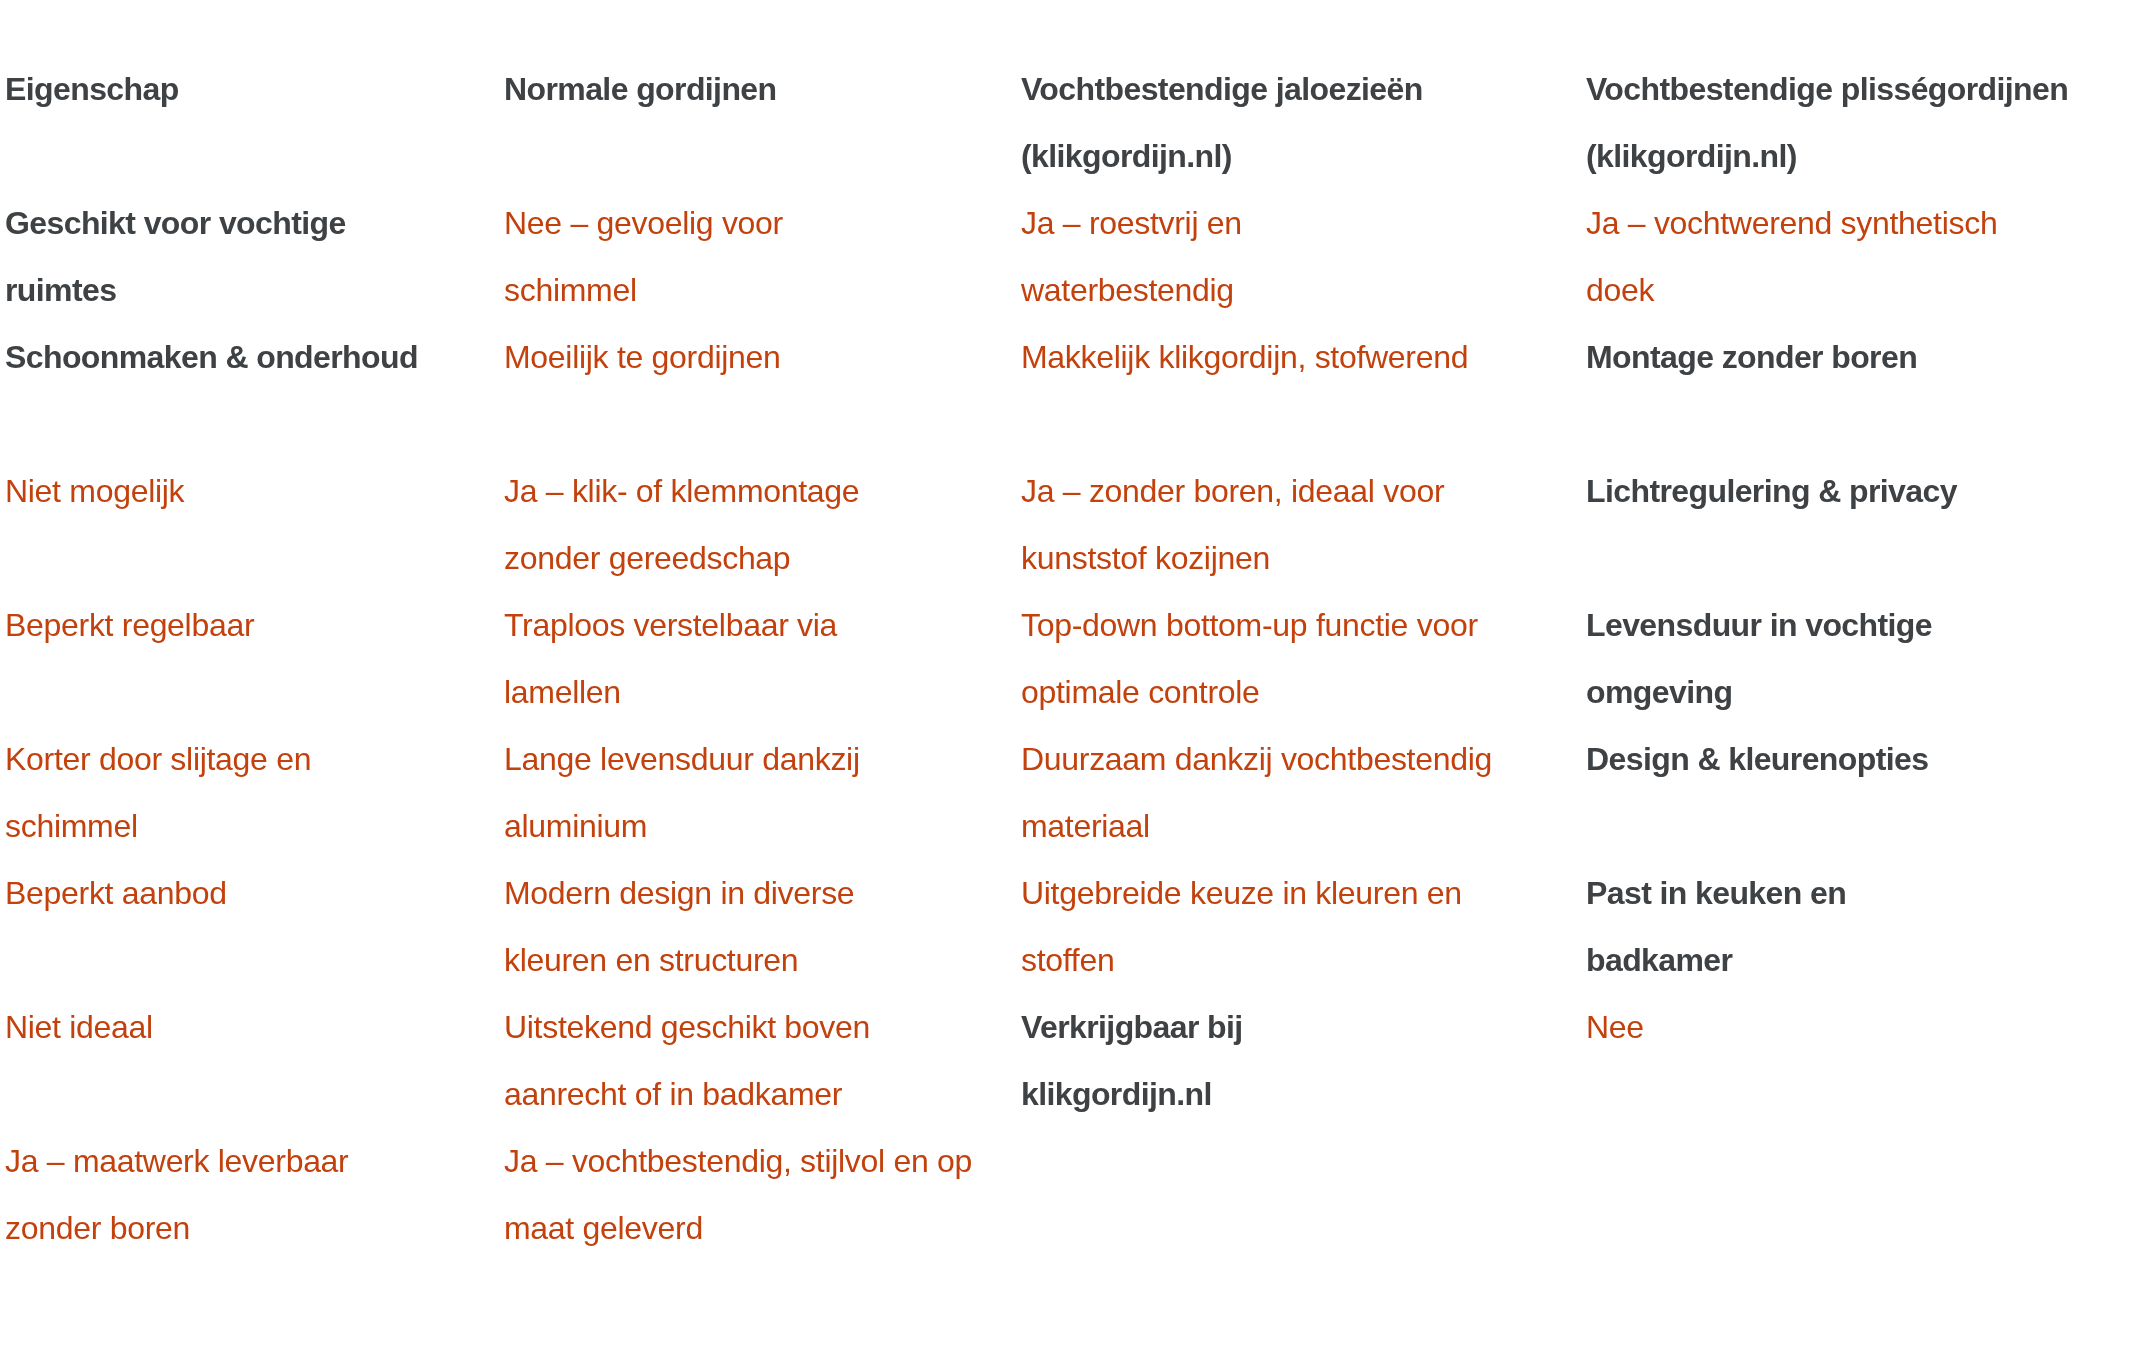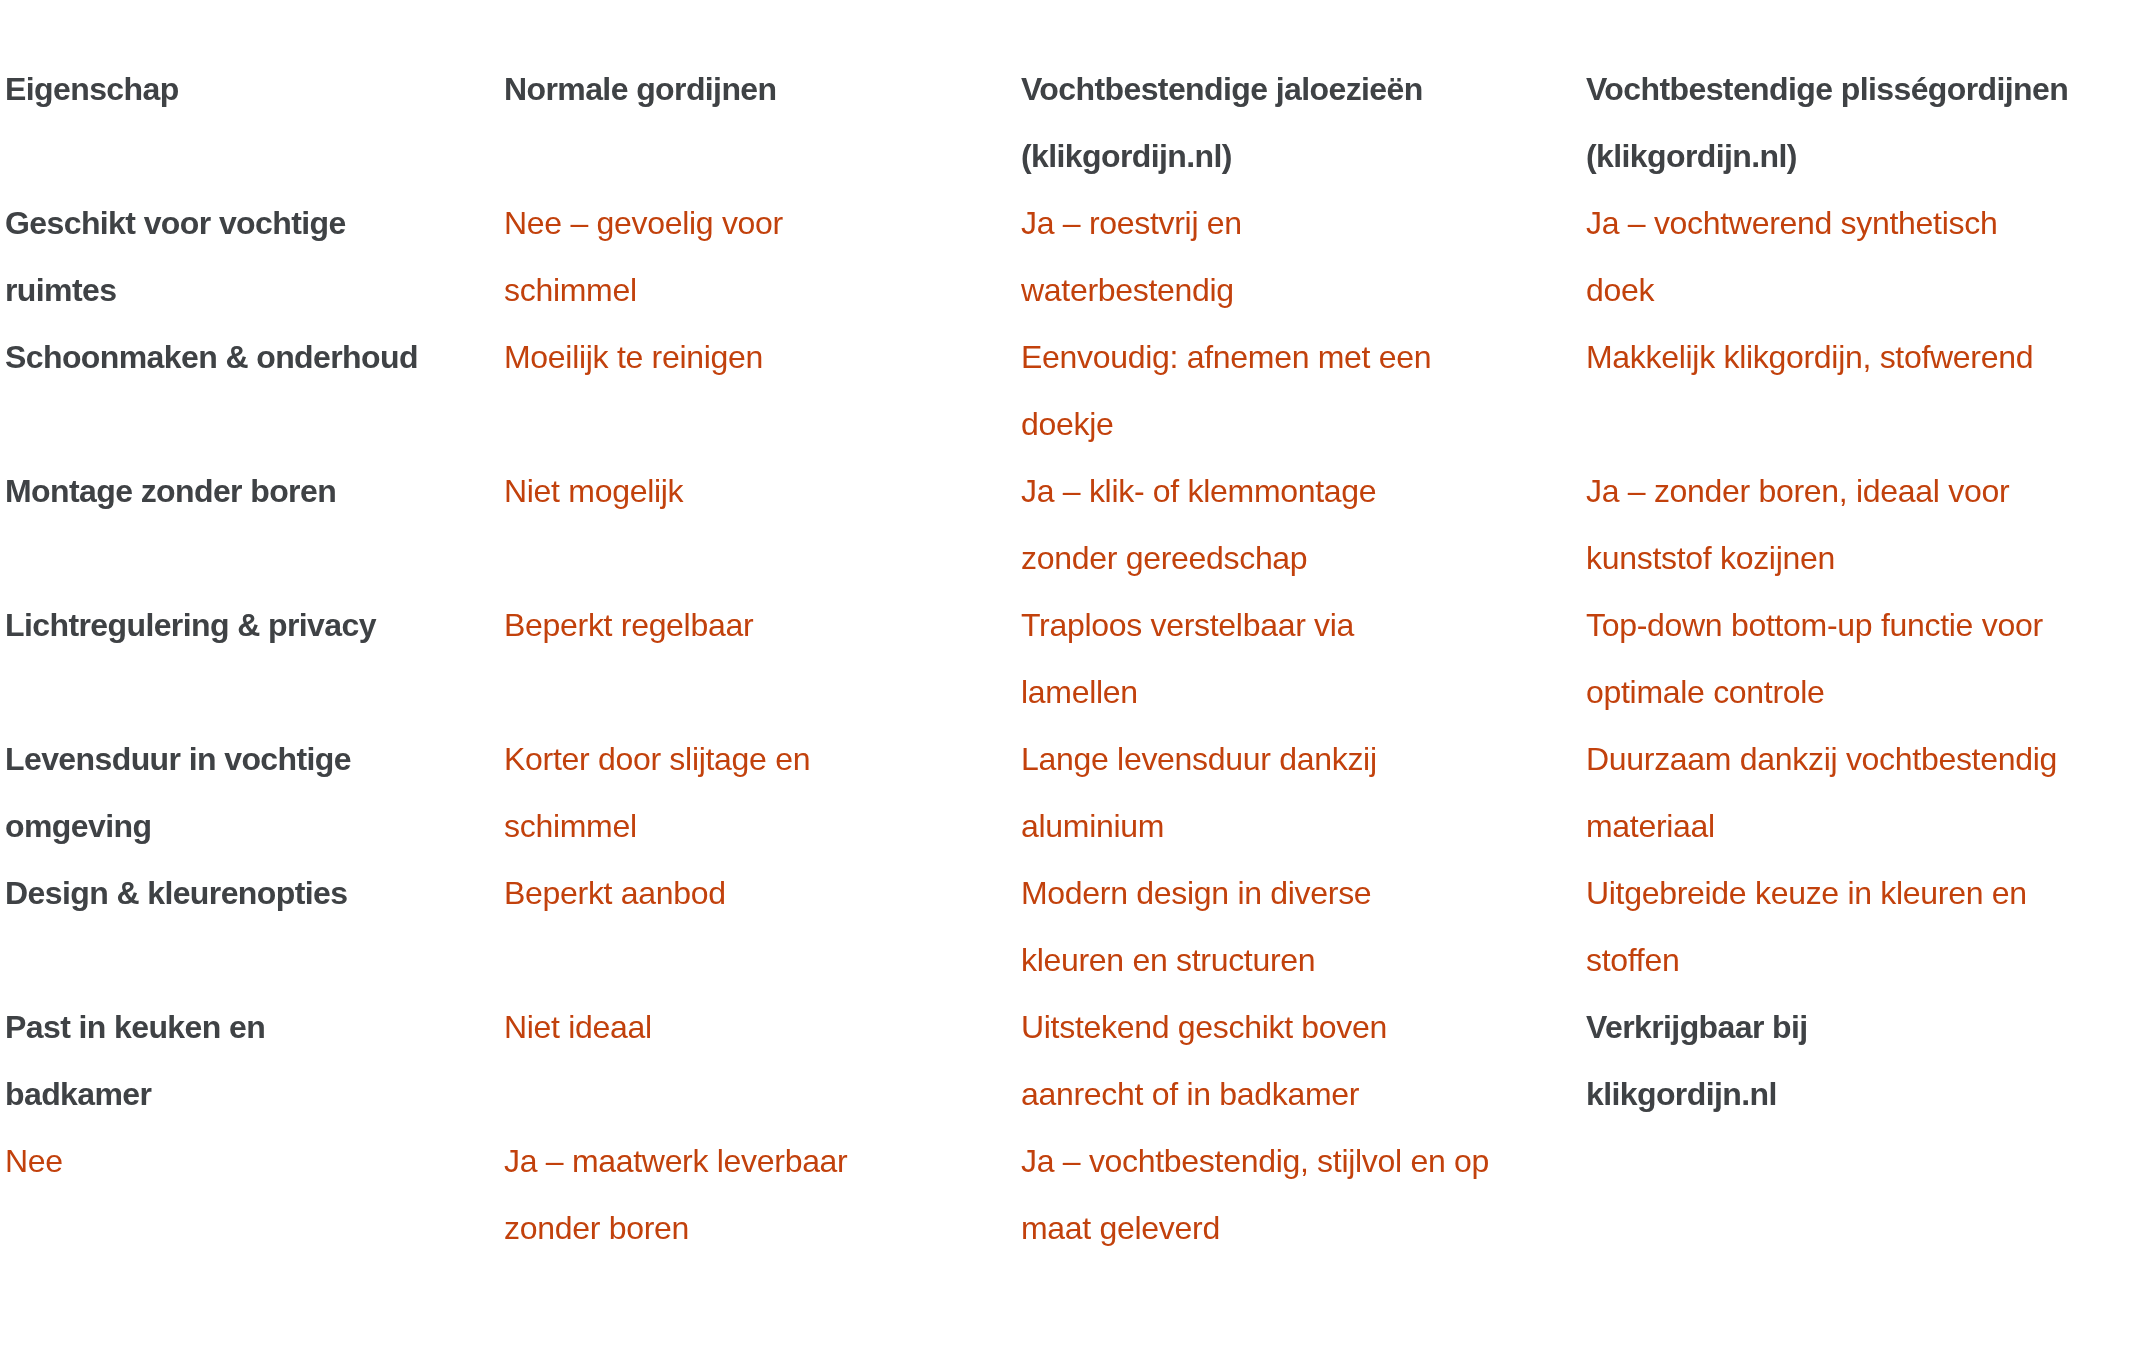--- a/index.html
+++ b/index.html
@@ -53,23 +53,21 @@
   <div class="cell label">Geschikt voor vochtige
 ruimtes</div>
   <div class="cell">Nee – gevoelig voor
 schimmel</div>
   <div class="cell">Ja – roestvrij en
 waterbestendig</div>
   <div class="cell last">Ja – vochtwerend synthetisch
 doek</div>
 
   <div class="cell label">Schoonmaken &amp; onderhoud</div>
-  <div class="cell">Moeilijk te reinigen</div>
-  <div class="cell">Eenvoudig: afnemen met een
-doekje</div>
+  <div class="cell">Moeilijk te gordijnen</div>
   <div class="cell last">Makkelijk klikgordijn, stofwerend</div>
 
   <div class="cell label">Montage zonder boren</div>
   <div class="cell">Niet mogelijk</div>
   <div class="cell">Ja – klik- of klemmontage
 zonder gereedschap</div>
   <div class="cell last">Ja – zonder boren, ideaal voor
 kunststof kozijnen</div>
 
   <div class="cell label">Lichtregulering &amp; privacy</div>

